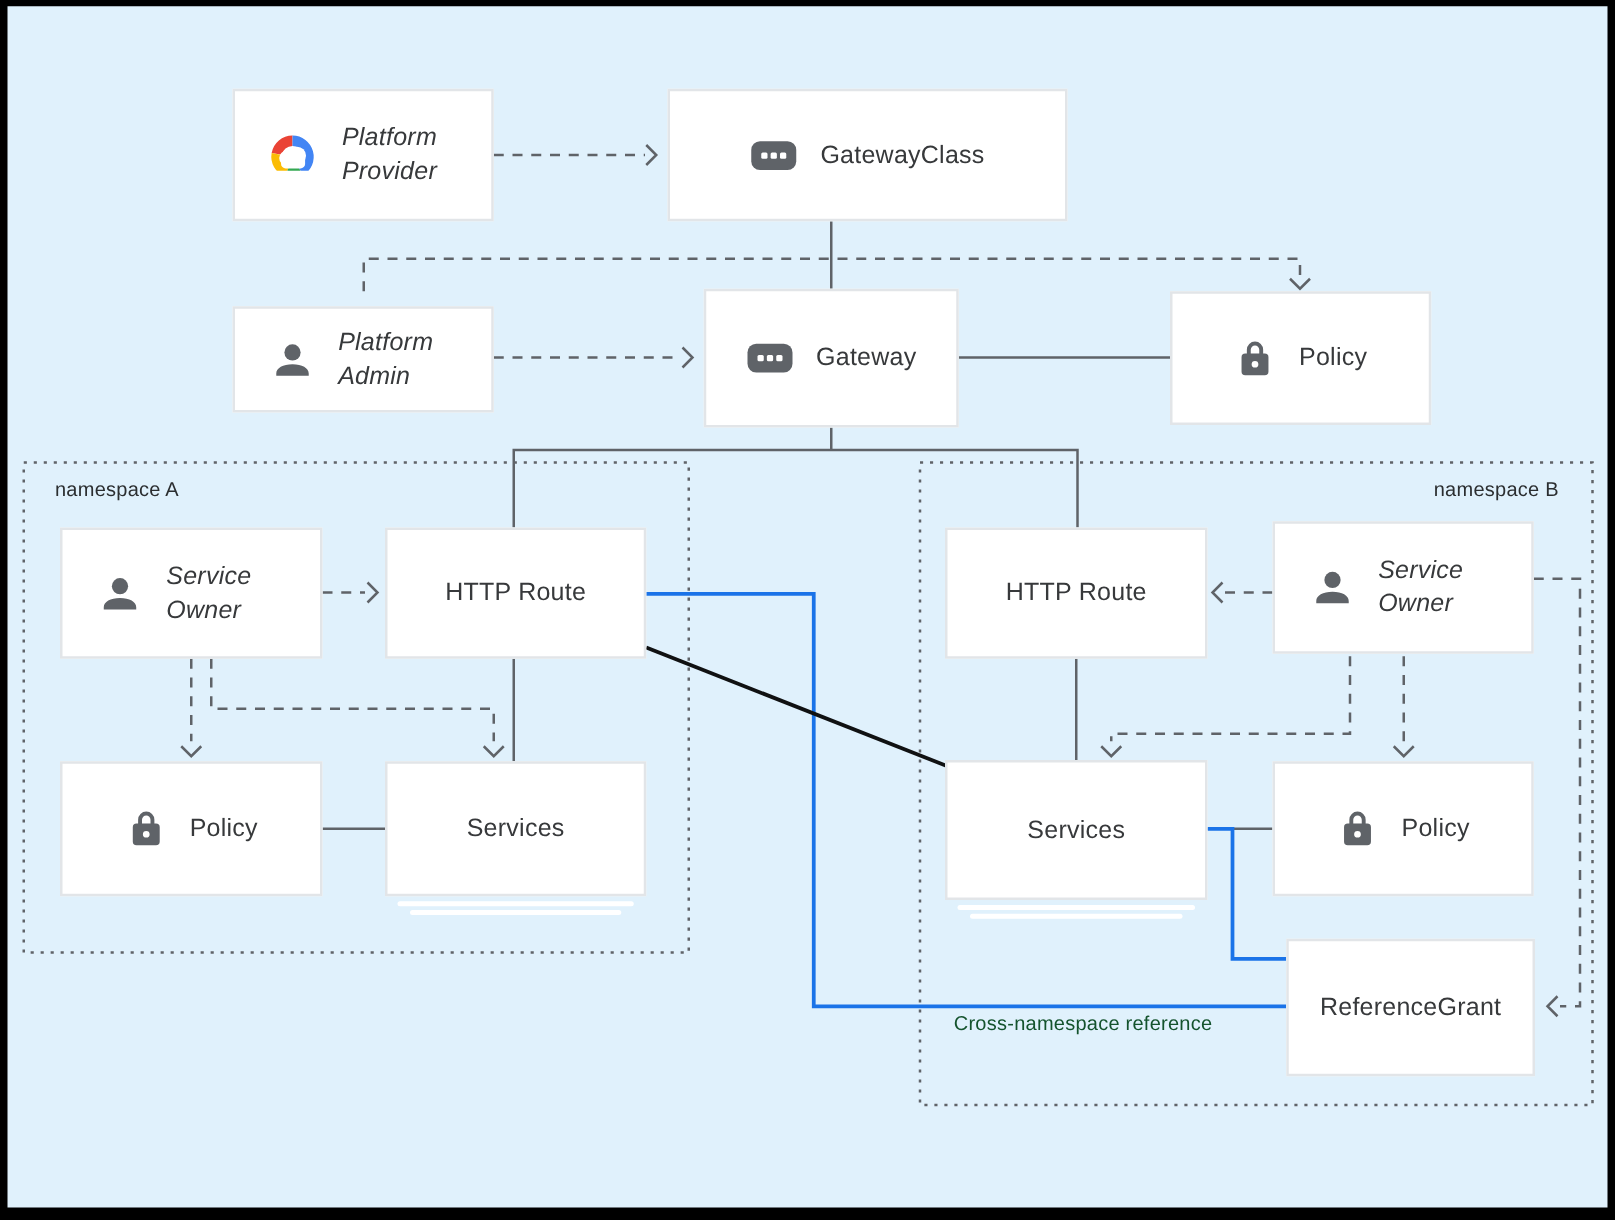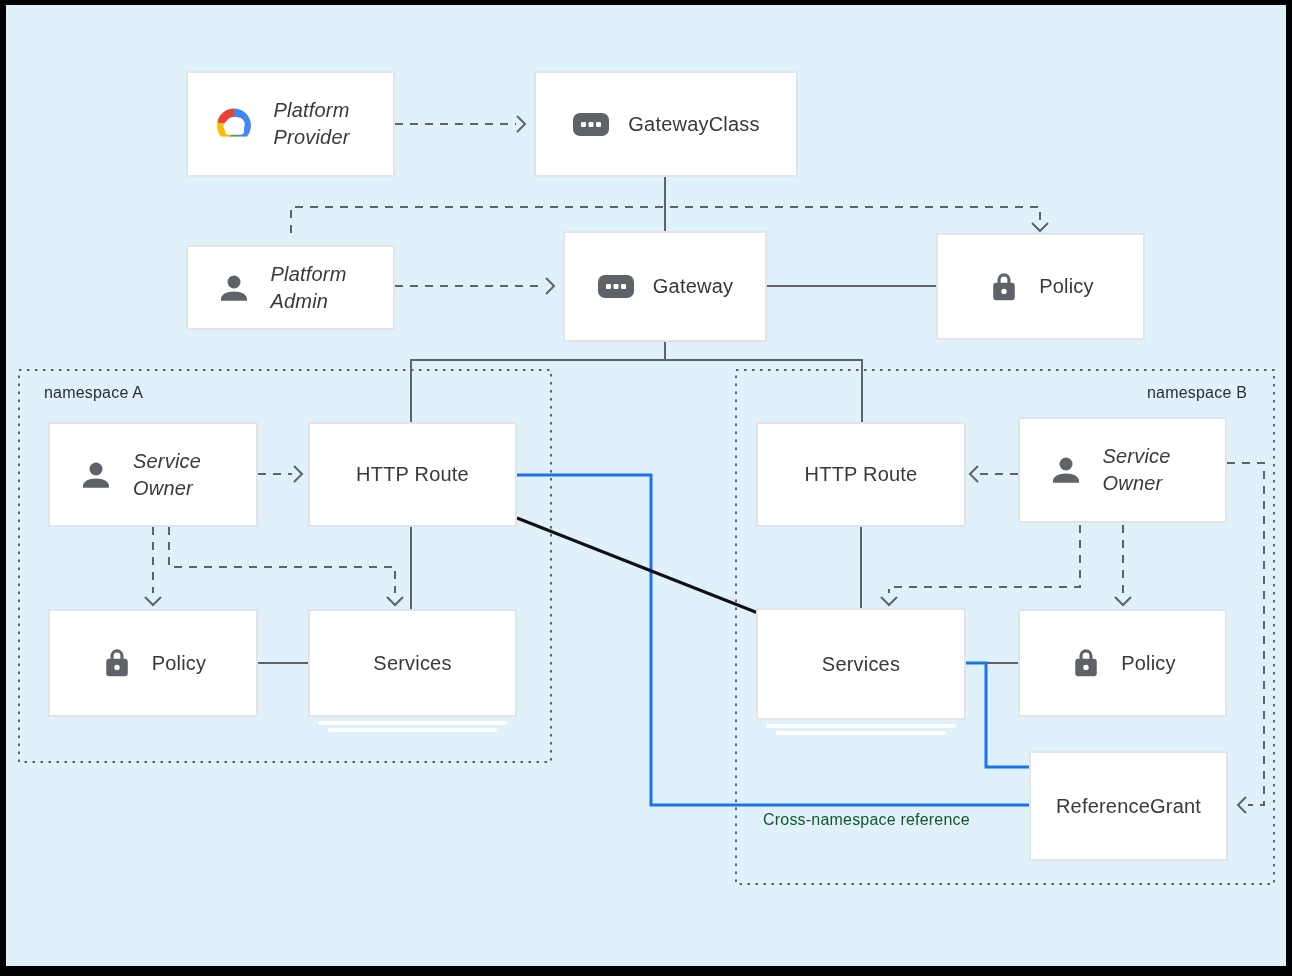--- a/index.html
+++ b/index.html
@@ -105,21 +105,21 @@
       <path d="M9.6 17.08 A7 7 0 0 0 15.5 16.56" stroke="#34a853" stroke-width="4.5" fill="none"></path>
       <path d="M15.5 16.56 A7 7 0 0 0 12 3.5" stroke="#4285f4" stroke-width="4.5" fill="none"></path>
       <circle cx="9.3" cy="11" r="3.1" fill="#fff"></circle>
       <circle cx="14" cy="10" r="3.9" fill="#fff"></circle>
       <rect x="7" y="9.6" width="10.5" height="6" rx="2" fill="#fff"></rect>
       <rect x="0" y="16.6" width="24" height="4" fill="#fff"></rect>
     </svg>
     <span class="label wrap">Platform Provider</span>
   </div>
 
-  <div class="node" style="left:528px;top:66px;width:264px;height:106px;align-items:center;">
+  <div class="node" style="left:528px;top:66px;width:320px;height:106px;align-items:center;">
     <svg class="icon" width="38" height="25" viewBox="0 0 38 25">
       <rect x="1" y="1" width="36" height="23" rx="7" fill="#5f6368"></rect>
       <rect x="9" y="10" width="5" height="5" rx="1.2" fill="#fff"></rect>
       <rect x="16.5" y="10" width="5" height="5" rx="1.2" fill="#fff"></rect>
       <rect x="24" y="10" width="5" height="5" rx="1.2" fill="#fff"></rect>
     </svg>
     <span class="label">GatewayClass</span>
   </div>
 
   <div class="node" style="left:180px;top:240px;width:209px;height:85px;">

